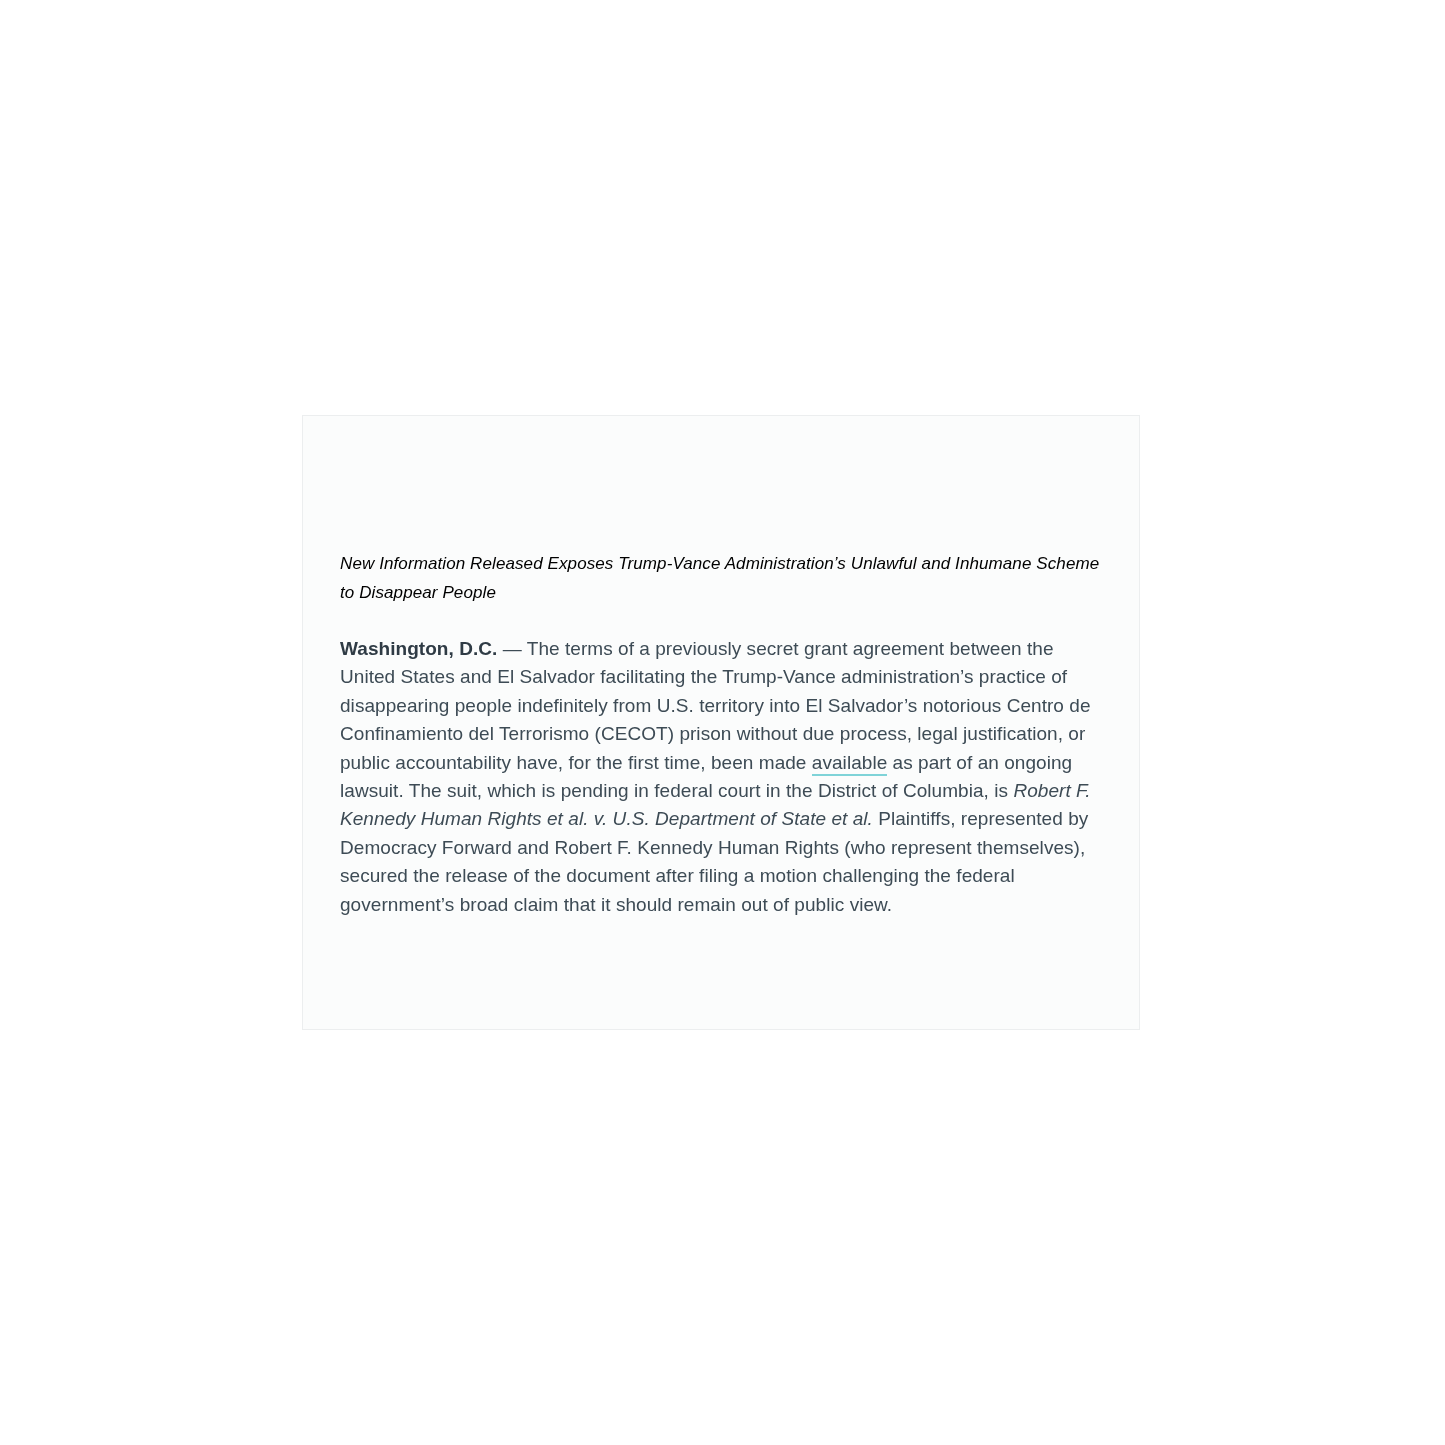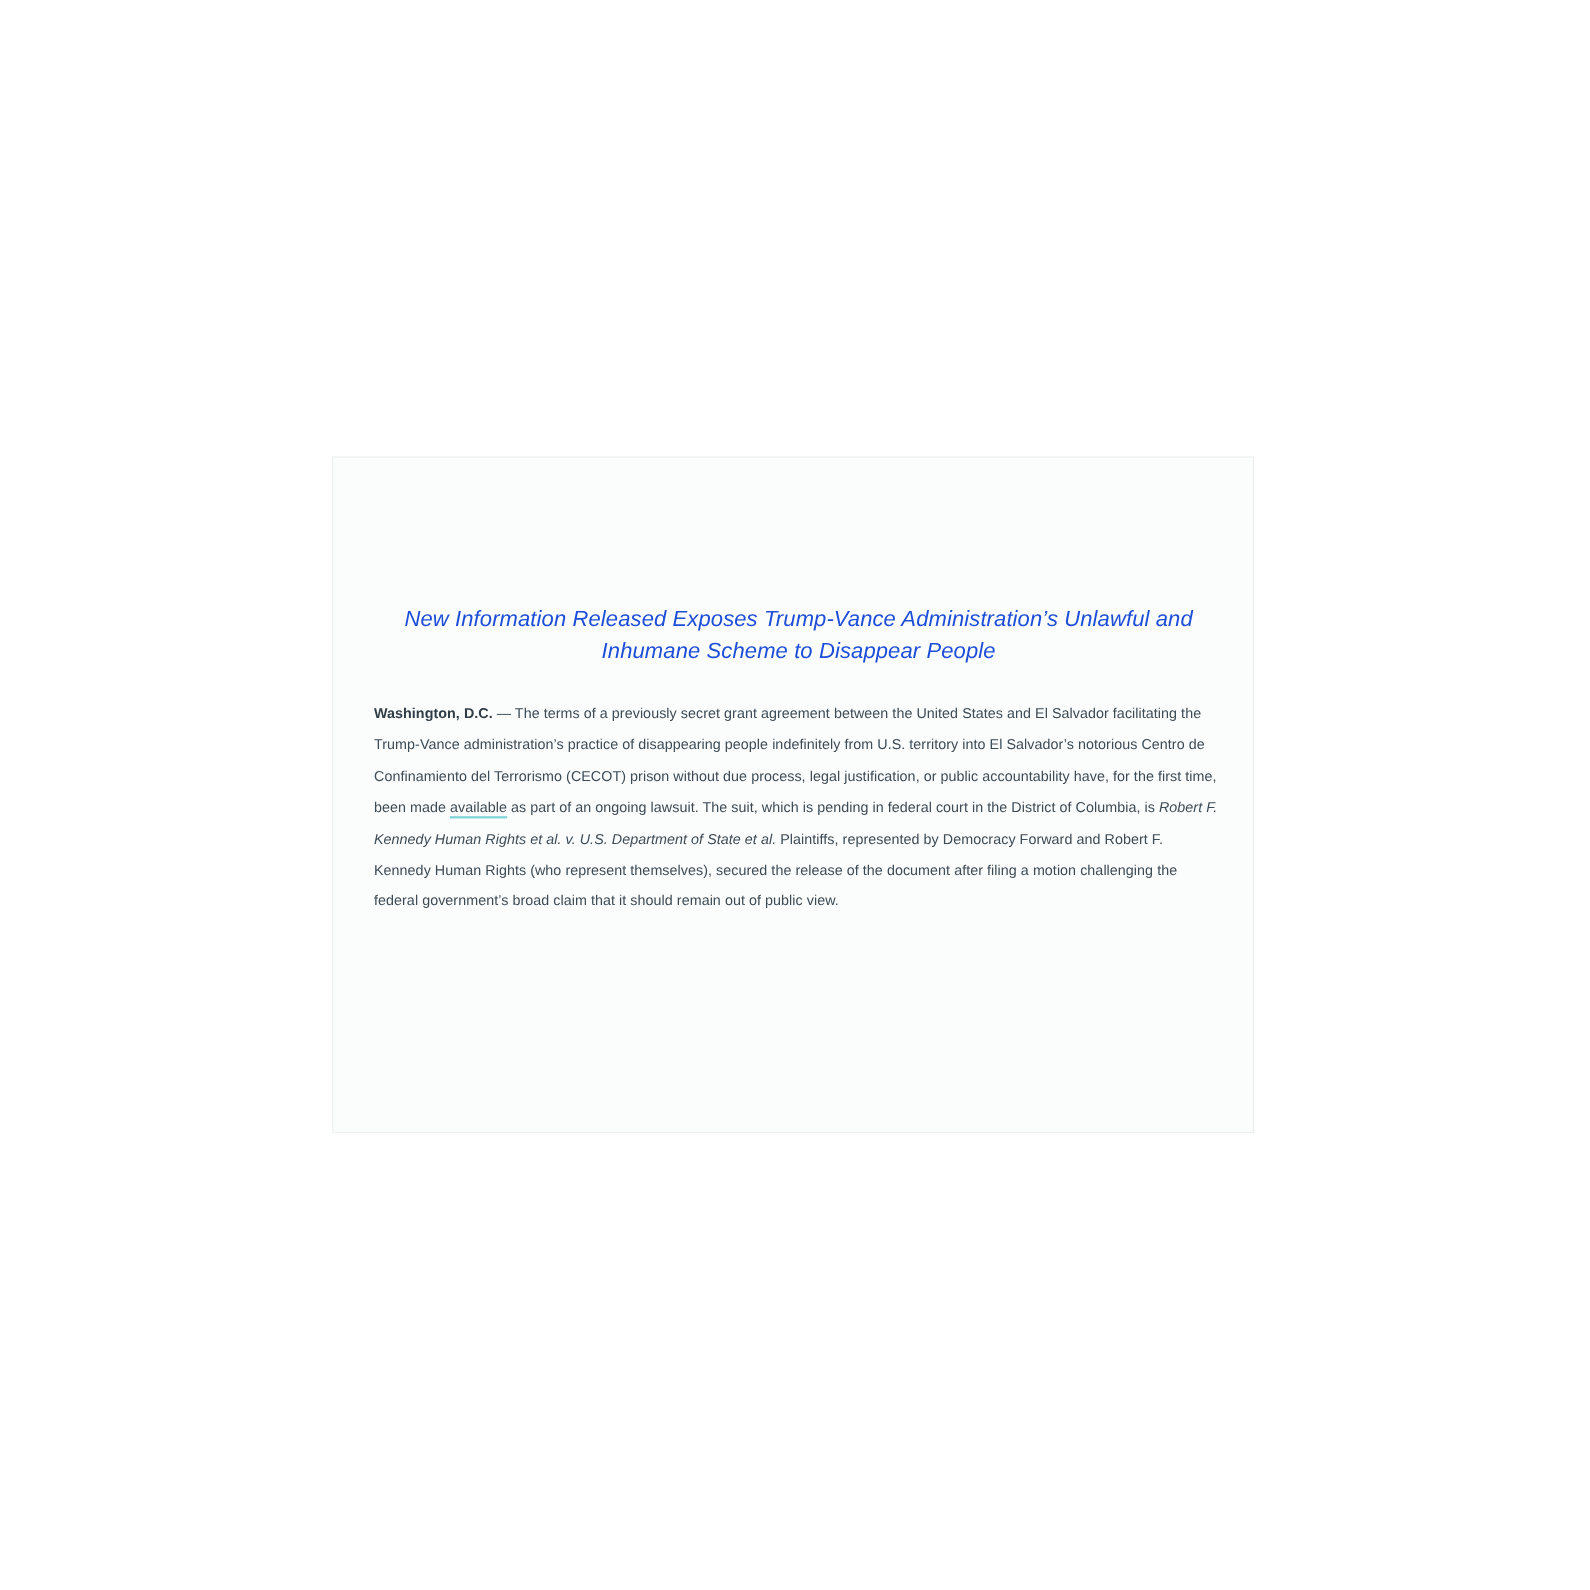--- a/index.html
+++ b/index.html
@@ -33,29 +33,29 @@
     box-sizing: border-box;
   }
   #card-inner {
     position: absolute;
     left: 37px;
     top: 133px;
     width: 772px;
   }
   .deck {
     font-style: italic;
-    font-size: 20px;
+    font-size: 17px;
     line-height: 29px;
-    color: #1d4ed8;
-    text-align: center;
+    color: #000000;
+    text-align: left;
     margin: 0 0 28px 0;
     letter-spacing: 0.1px;
   }
   .body-para {
-    font-size: 13px;
+    font-size: 19px;
     line-height: 28.4px;
     color: #3d4b55;
     margin: 0;
     text-align: left;
     letter-spacing: 0.05px;
   }
   .body-para b {
     font-weight: 700;
     color: #2f3b45;
   }

